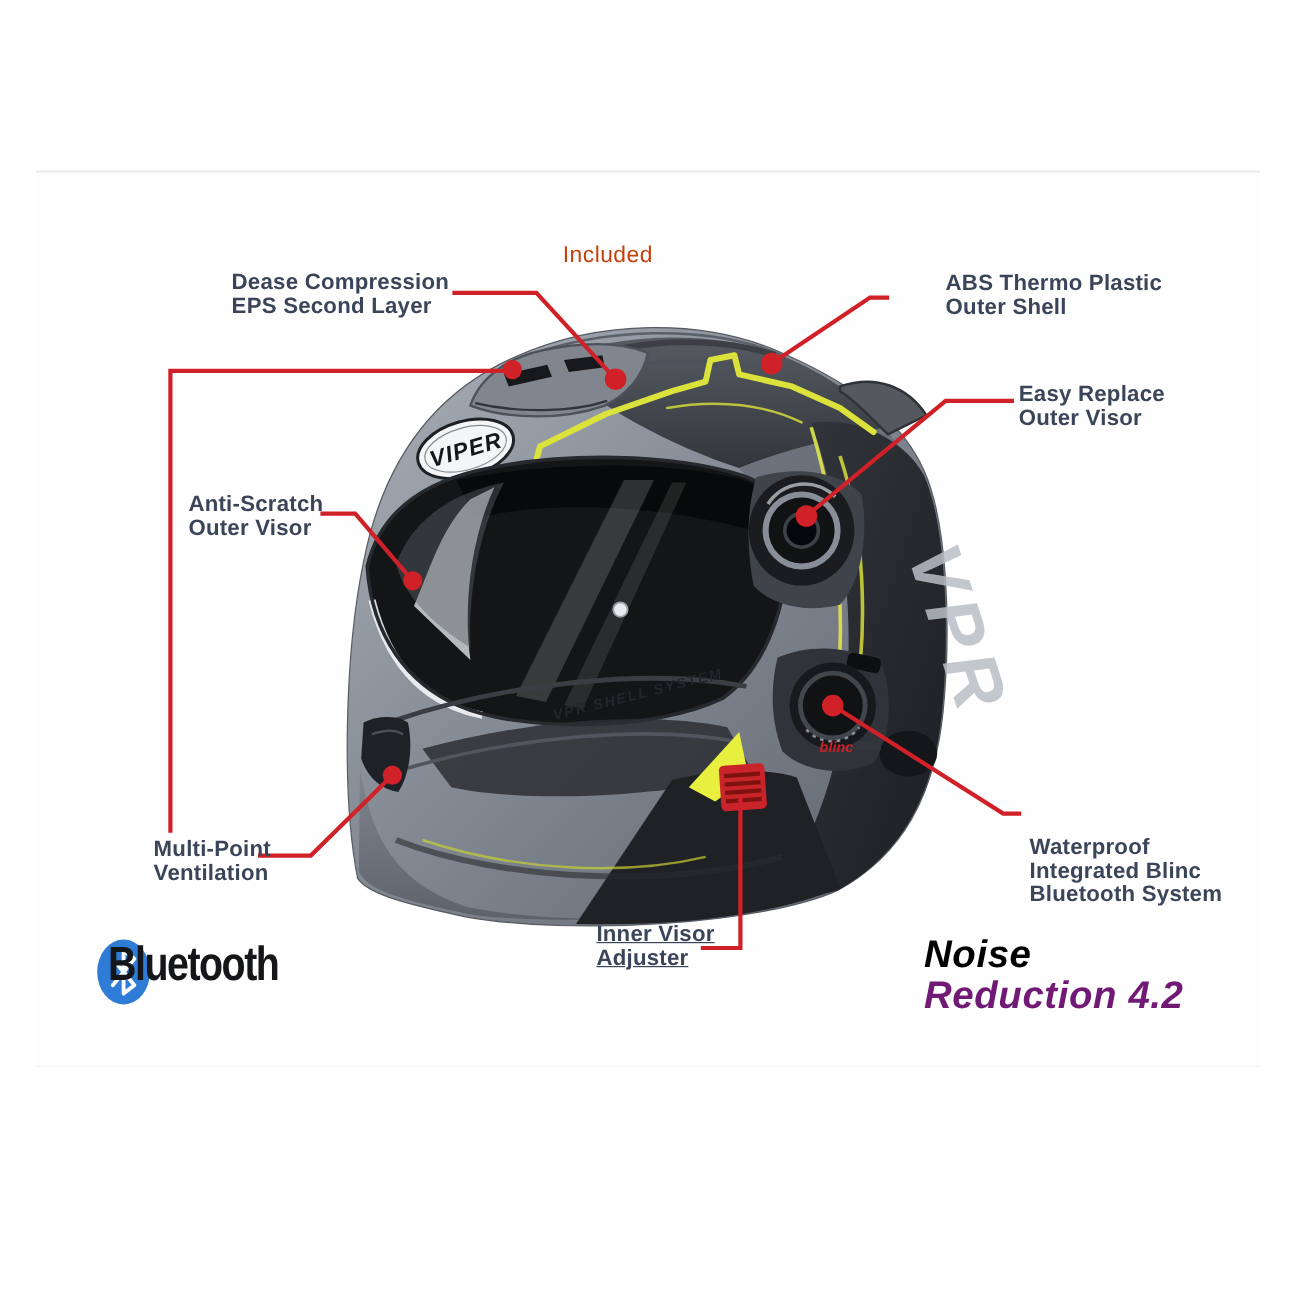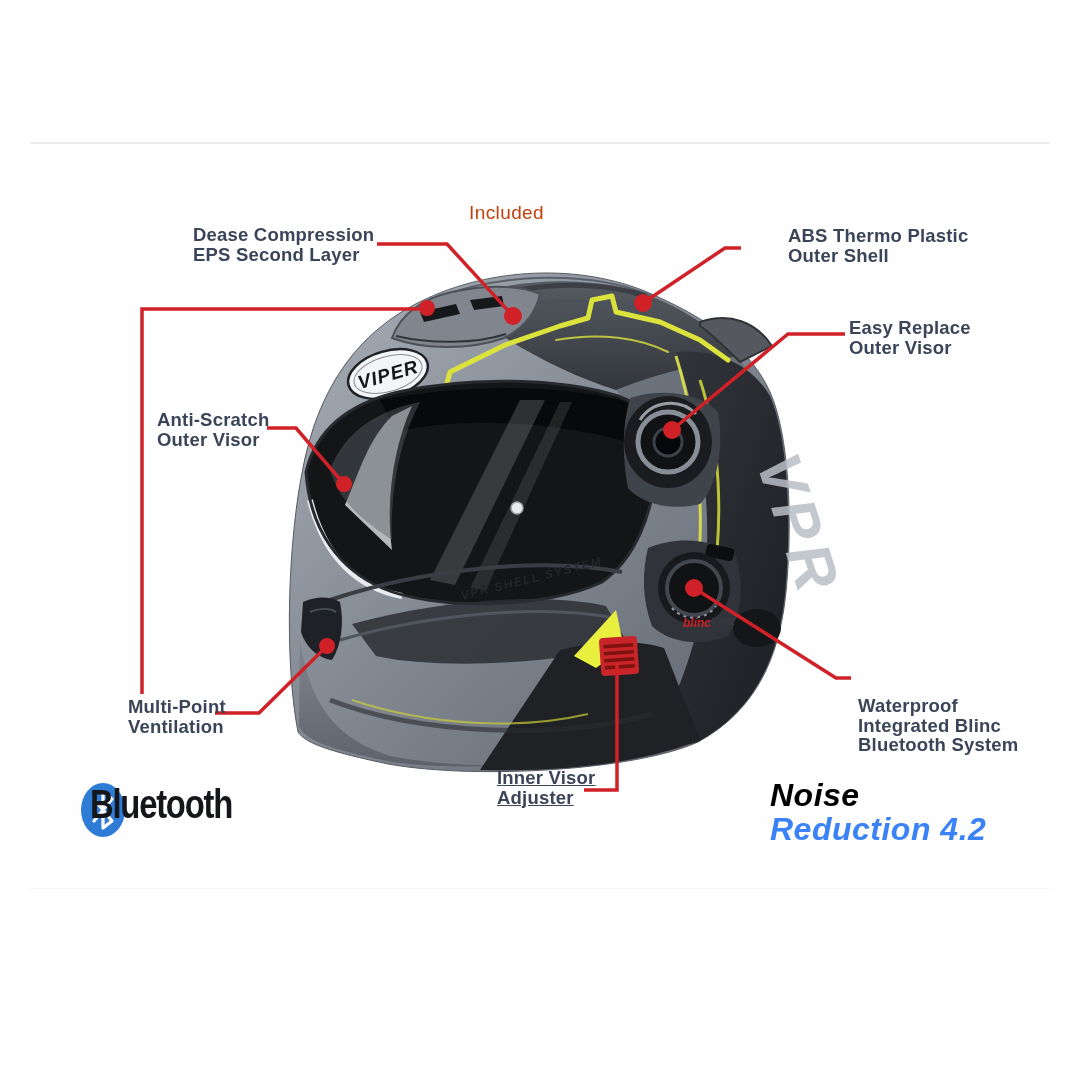--- a/index.html
+++ b/index.html
@@ -25,21 +25,21 @@
   #pinlock .badge{margin-left:8px;background:#c9252c;color:#ffffff;font-weight:bold;
                   font-size:21px;padding:1px 6px 2px 6px;letter-spacing:.5px;}
   #pinlock-sub{position:absolute;left:469px;top:202px;font-size:19px;color:#c2410c;
                letter-spacing:.4px;}
   
   #bt{position:absolute;left:80px;top:782px;display:flex;align-items:center;}
   #bt .word{font-size:40px;font-weight:bold;color:#14161a;letter-spacing:-1.5px;
             transform:scaleX(.82);transform-origin:left center;margin-left:10px;}
   #noise{position:absolute;left:770px;top:778px;font-style:italic;font-weight:bold;}
   #noise .n1{font-size:32px;color:#000000;letter-spacing:.5px;line-height:34px;}
-  #noise .n2{font-size:32px;color:#3b82f6;letter-spacing:.5px;line-height:34px;}
+  #noise .n2{font-size:32px;color:#701a75;letter-spacing:.5px;line-height:34px;}
 </style>
 </head>
 <body>
 
 <div id="stage">
   <div id="card"></div>
 
   <svg width="1080" height="1080" viewBox="0 0 1080 1080">
     <defs>
       <linearGradient id="shellGrad" x1="0" y1="0" x2="1" y2="1">

